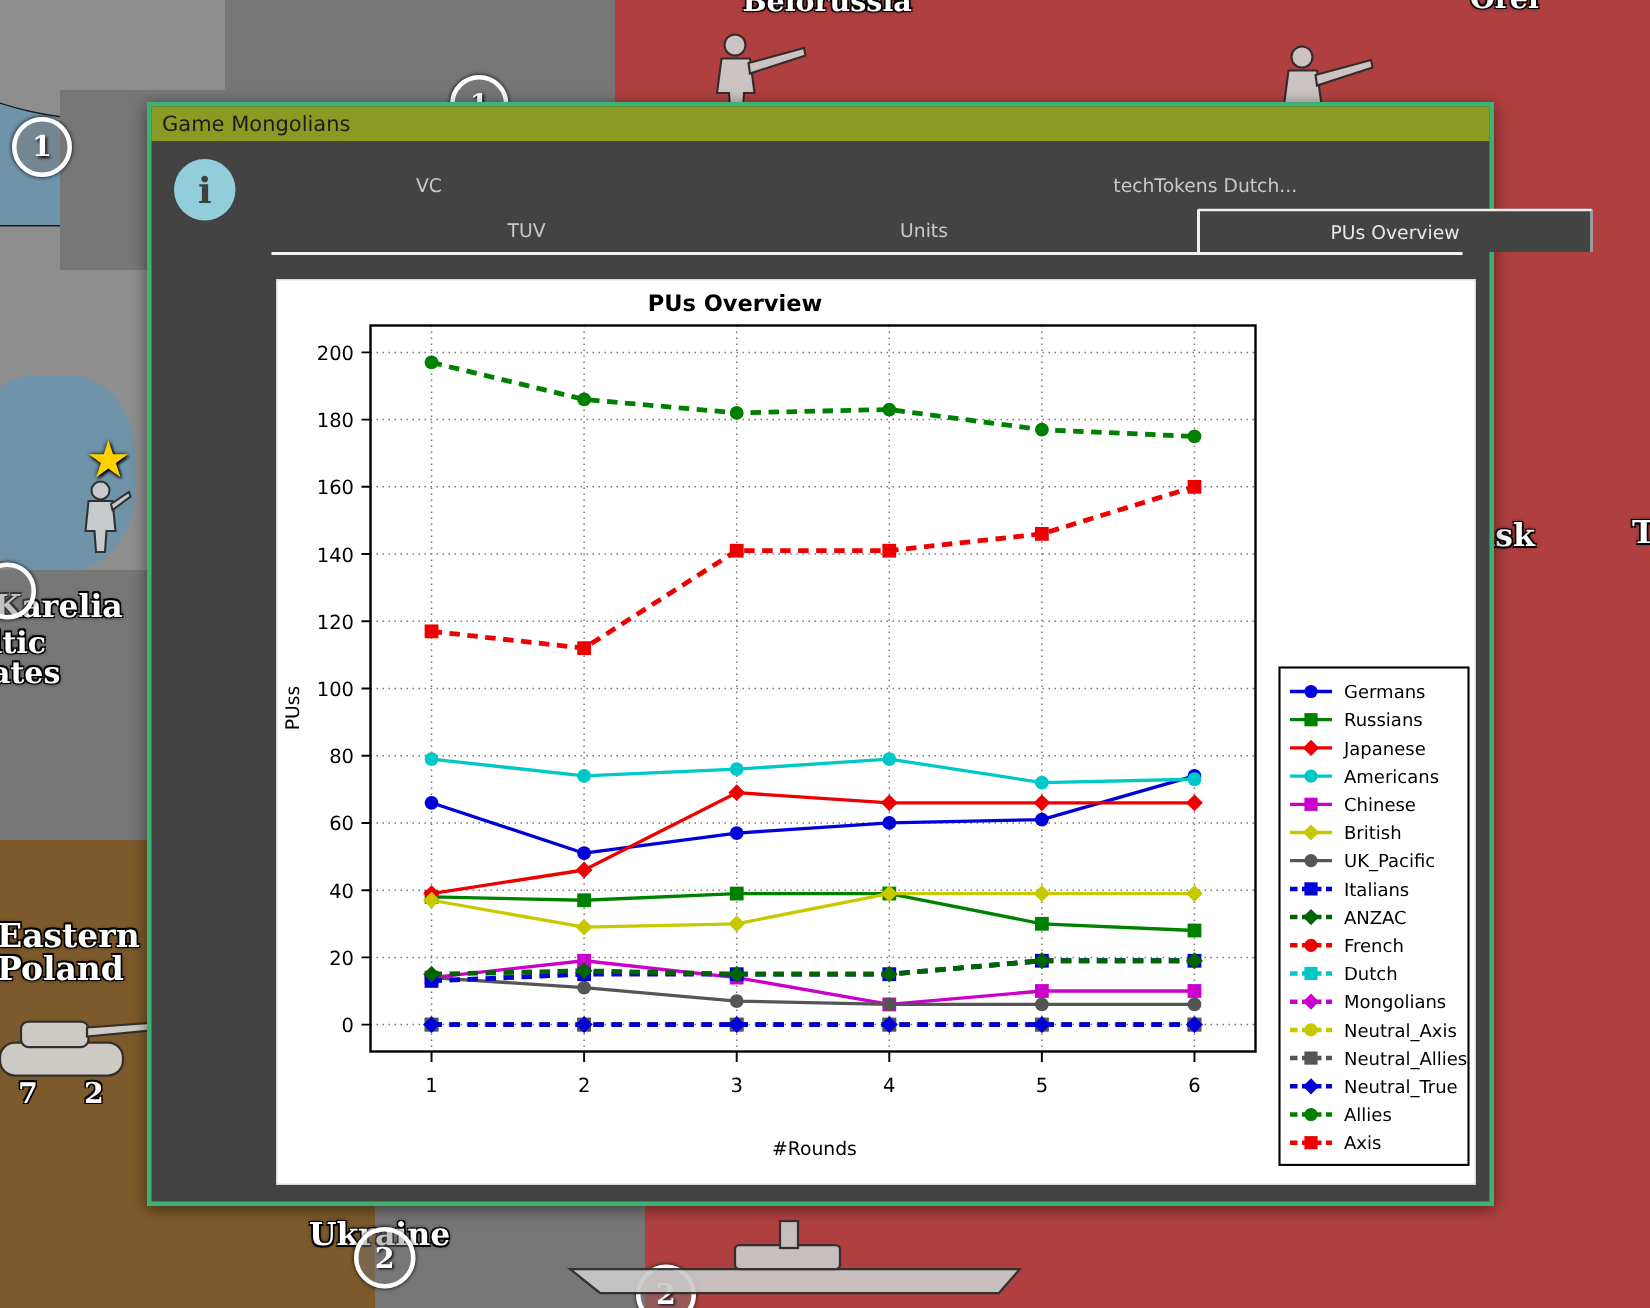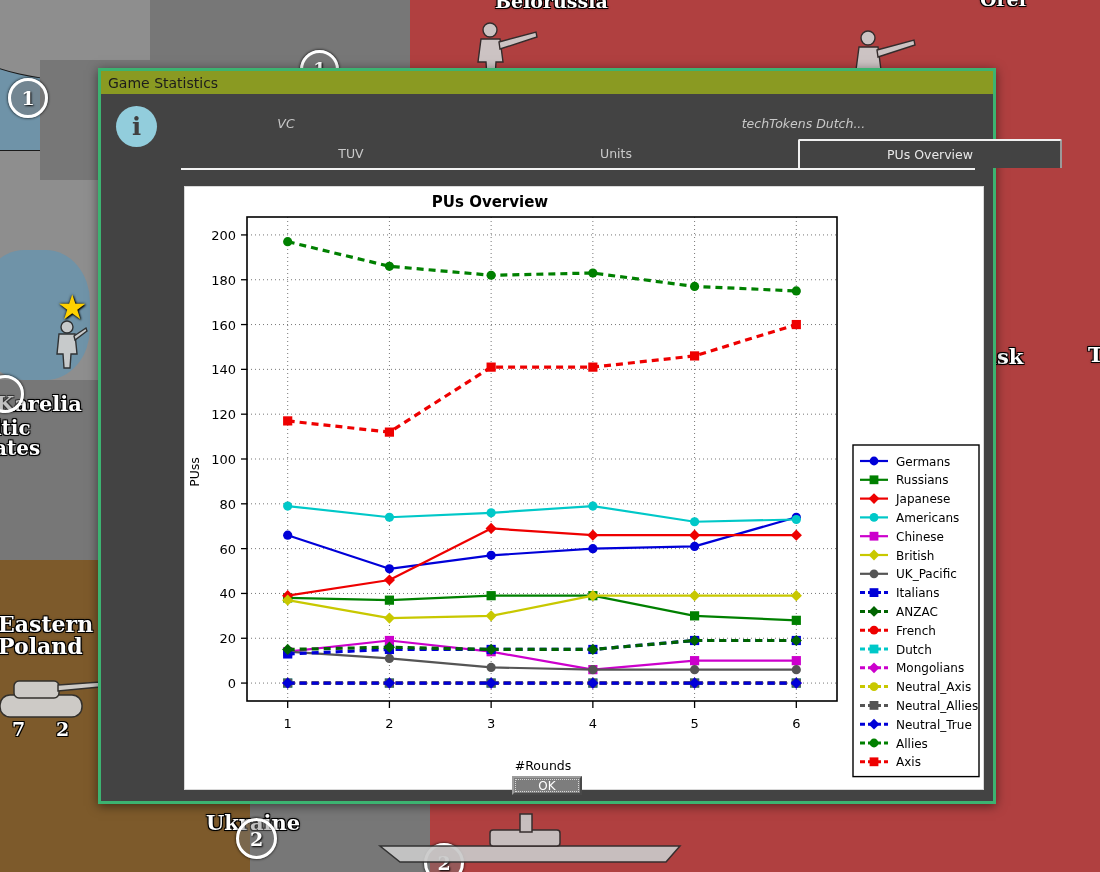--- a/index.html
+++ b/index.html
@@ -56,21 +56,21 @@
     position:absolute;left:15px;top:12px;width:41px;height:41px;
     border-radius:50%;background:#92cddc;
     display:flex;align-items:center;justify-content:center;
     color:#3f3f3f;font-weight:bold;font-size:24px;
     font-family:"DejaVu Serif","Liberation Serif",serif;
   }
 
   
   #tabs{position:absolute;left:80px;top:8px;right:18px;height:70px;}
   .tabrow{position:absolute;left:0;right:0;height:30px;}
-  .tabrow.r1{top:8px;font-style:italic;}
+  .tabrow.r1{top:8px;}
   .tabrow.r2{top:38px;}
   .tab{
     position:absolute;height:28px;line-height:28px;color:#c9c9c9;
     font-size:12.5px;text-align:center;white-space:nowrap;box-sizing:border-box;
   }
   .tab.active{
     background:#434343;color:#e8e8e8;
     border-top:2px solid #f0f0f0;border-left:2px solid #f0f0f0;border-right:2px solid #9a9a9a;
     border-bottom:none;border-radius:2px 2px 0 0;
   }
@@ -169,21 +169,21 @@
       <path d="M10 40 L310 40 L296 56 L30 56 Z"></path>
       <rect x="120" y="24" width="70" height="16" rx="3"></rect>
       <rect x="150" y="8" width="12" height="18"></rect>
     </g>
   </svg>
 </div>
 
 <div id="dialog">
 
   <div id="titlebar">
-    <span>Game Statistics</span>
+    <span>Game Mongolians</span>
   </div>
 
   <div id="dlg-body">
 
     <div id="info-icon">i</div>
 
     <div id="tabs">
       <div class="tabrow r1">
         <div class="tab" style="left:60px;width:90px;">VC</div>
         <div class="tab" style="left:540px;width:165px;">techTokens Dutch...</div>
@@ -465,18 +465,15 @@
             <line x1="675" y1="556" x2="703" y2="556" stroke="#008000" stroke-width="3" stroke-dasharray="5,3"></line>
             <circle cx="689" cy="556" r="4.4" fill="#008000"></circle>
             <text x="711" y="560.5" font-size="12" font-family="DejaVu Sans, Liberation Sans, sans-serif" fill="#000">Allies</text>
             <line x1="675" y1="574.8" x2="703" y2="574.8" stroke="#ee0000" stroke-width="3" stroke-dasharray="5,3"></line>
             <rect x="684.6" y="570.4" width="8.8" height="8.8" fill="#ee0000"></rect>
             <text x="711" y="579.3" font-size="12" font-family="DejaVu Sans, Liberation Sans, sans-serif" fill="#000">Axis</text>
           </g>
       </svg>
     </div>
 
-    <div id="okwrap">
-      <div id="ok-btn">OK</div>
-    </div>
 
   </div>
 </div>
 
 </body></html>

